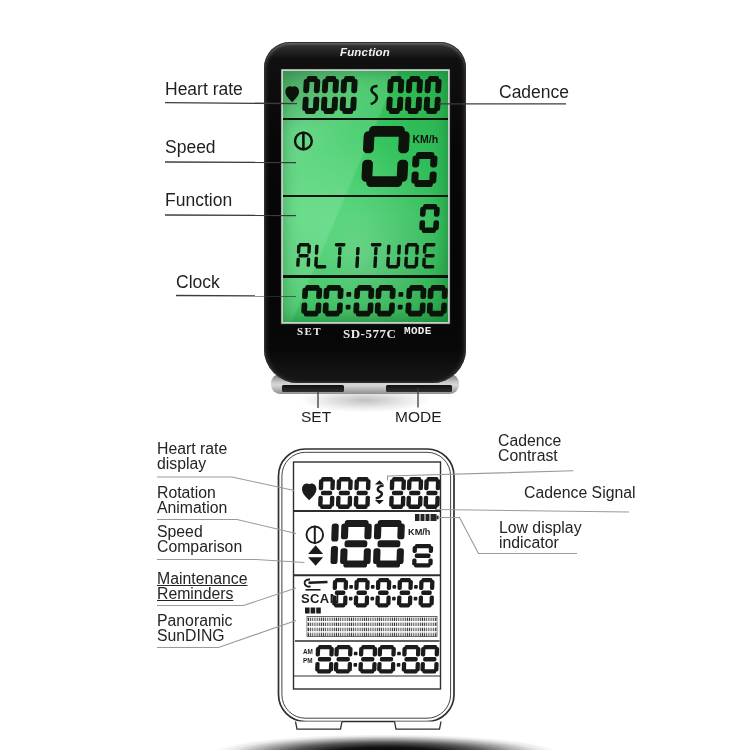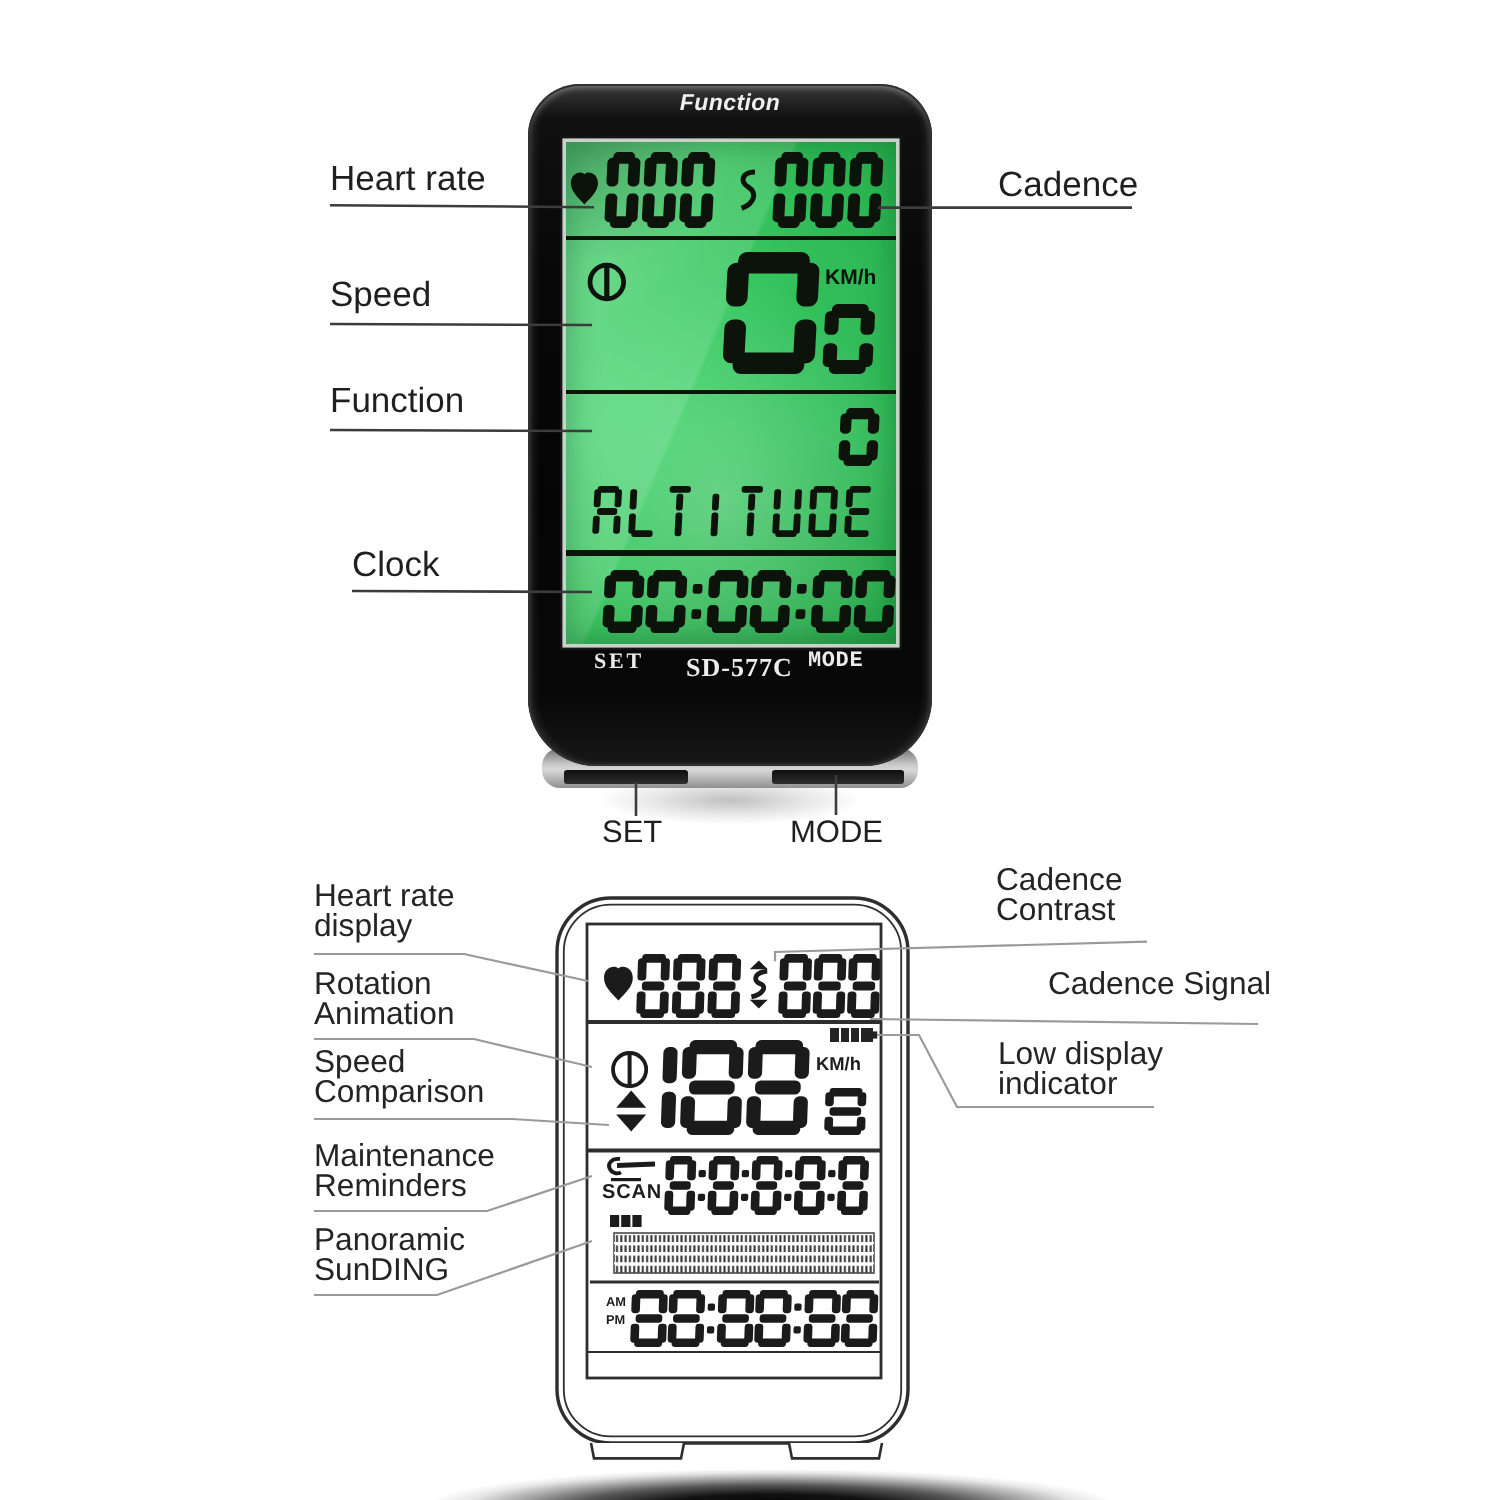--- a/index.html
+++ b/index.html
@@ -241,21 +241,21 @@
   <span style="position:absolute;left:60px;top:2.5px;font-size:13px;letter-spacing:0.5px;">SD-577C</span>
   <span style="position:absolute;left:121px;top:1.5px;font-size:11px;letter-spacing:0.3px;font-family:Liberation Mono, monospace;">MODE</span>
 </div>
 
 <div class="abs callout-b" style="left:157px;top:442px;">Heart rate
 display</div>
 <div class="abs callout-b" style="left:157px;top:486px;">Rotation
 Animation</div>
 <div class="abs callout-b" style="left:157px;top:525px;">Speed
 Comparison</div>
-<div class="abs callout-b" style="left:157px;top:572px;">Maintenance
+<div class="abs callout-b" style="left:157px;top:572px;text-decoration:underline;">Maintenance
 Reminders</div>
 <div class="abs callout-b" style="left:157px;top:614px;">Panoramic
 SunDING</div>
 <div class="abs callout-b" style="left:498px;top:434px;">Cadence
 Contrast</div>
 <div class="abs callout-b" style="left:514px;top:486px;margin-left:10px;">Cadence Signal</div>
 <div class="abs callout-b" style="left:499px;top:521px;">Low display
 indicator</div>
 
 <div class="abs" id="bottom-shadow"></div>
@@ -445,21 +445,21 @@
         <rect x="119.00" y="16.92" width="4.30" height="9.46" rx="1.72"></rect>
         <rect x="107.32" y="24.20" width="13.96" height="4.30" rx="1.72"></rect>
         <rect x="105.30" y="16.92" width="4.30" height="9.46" rx="1.72"></rect>
         <rect x="105.30" y="2.12" width="4.30" height="9.46" rx="1.72"></rect>
         <rect x="107.62" y="12.10" width="13.35" height="4.30" rx="1.72"></rect>
       </g>
     </svg>
   </span>
 
 <div class="diagram-txt" style="left:408px;top:526.5px;font-size:9.2px;">KM/h</div>
-<div class="diagram-txt" style="left:301px;top:591px;font-size:10px;letter-spacing:0.4px;">SCAN</div>
+<div class="diagram-txt" style="left:301px;top:591px;font-size:13px;letter-spacing:0.4px;">SCAN</div>
 <div class="diagram-txt" style="left:303px;top:648px;font-size:6.4px;">AM</div>
 <div class="diagram-txt" style="left:303px;top:656.5px;font-size:6.4px;">PM</div>
 
 <svg class="abs" id="overlay" xmlns="http://www.w3.org/2000/svg" viewBox="0 0 750 750">
   <defs>
     <pattern id="hatch" width="2.15" height="5.1" patternUnits="userSpaceOnUse">
       <rect width="2.15" height="5.1" fill="#ffffff"></rect>
       <line x1="1.05" y1="0.5" x2="1.05" y2="4.6" stroke="#2f2f2f" stroke-width="1"></line>
     </pattern>
   </defs>

